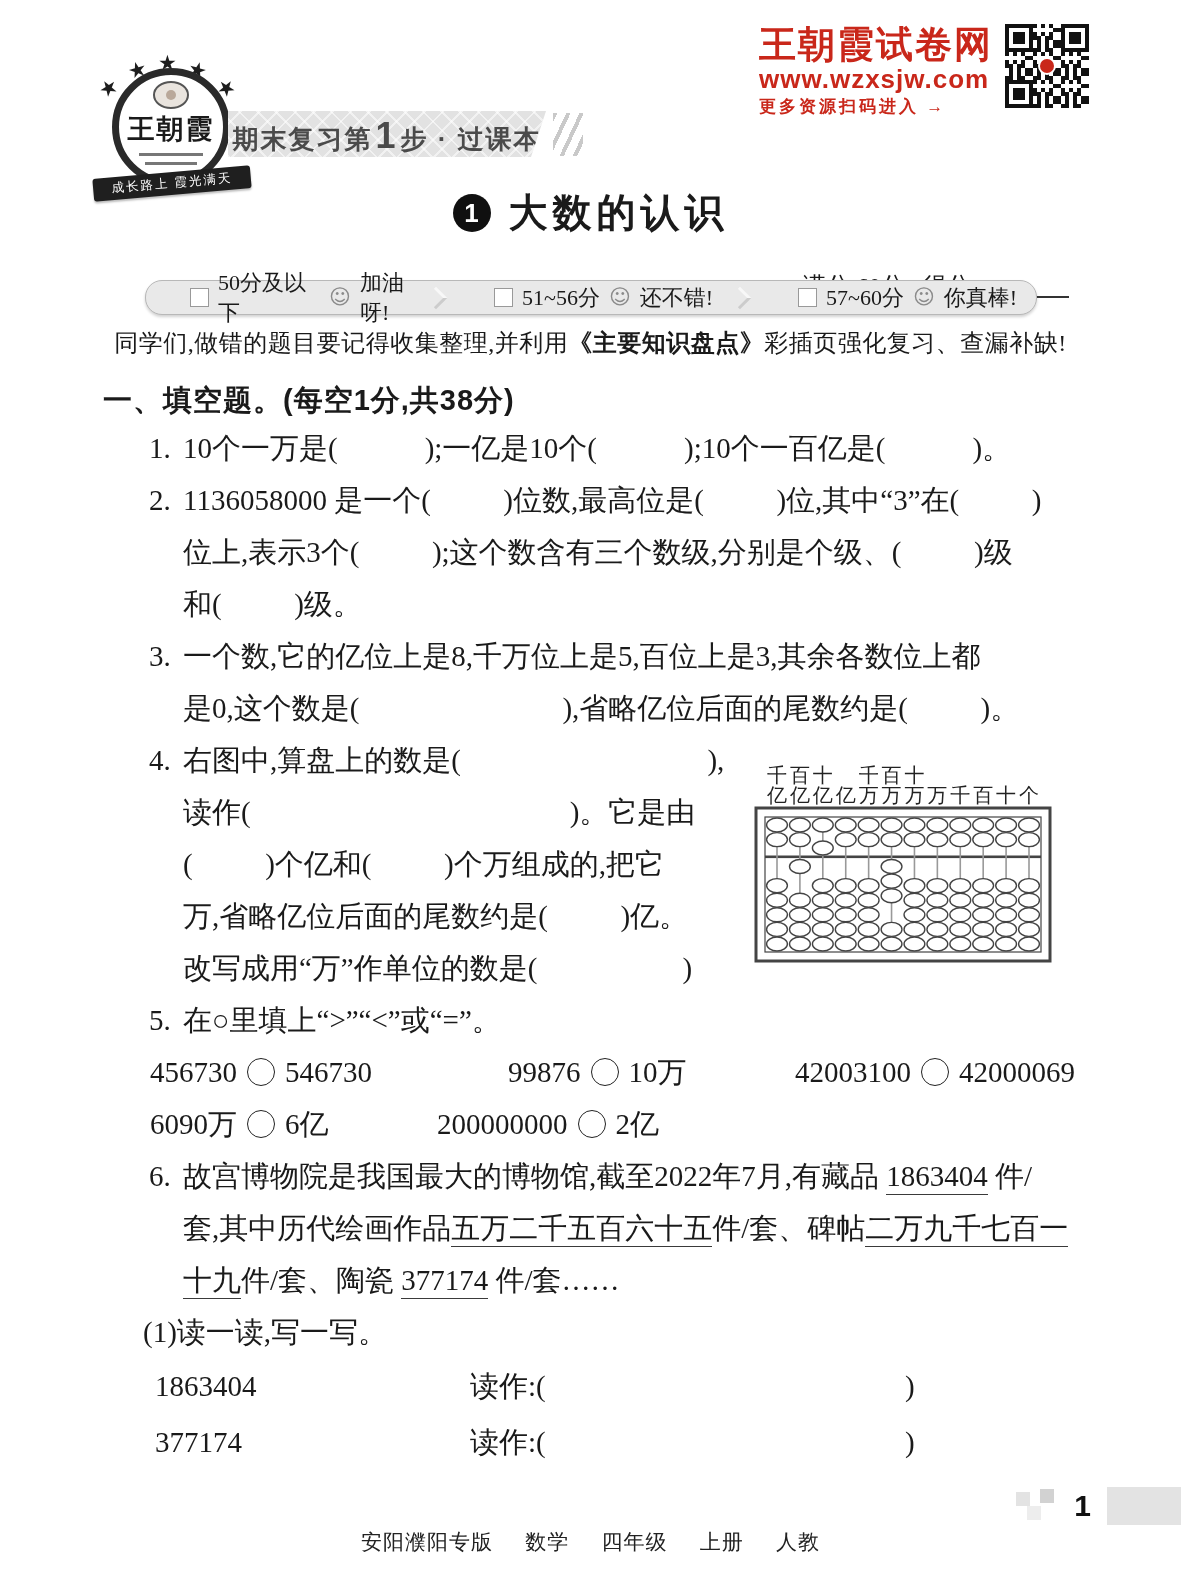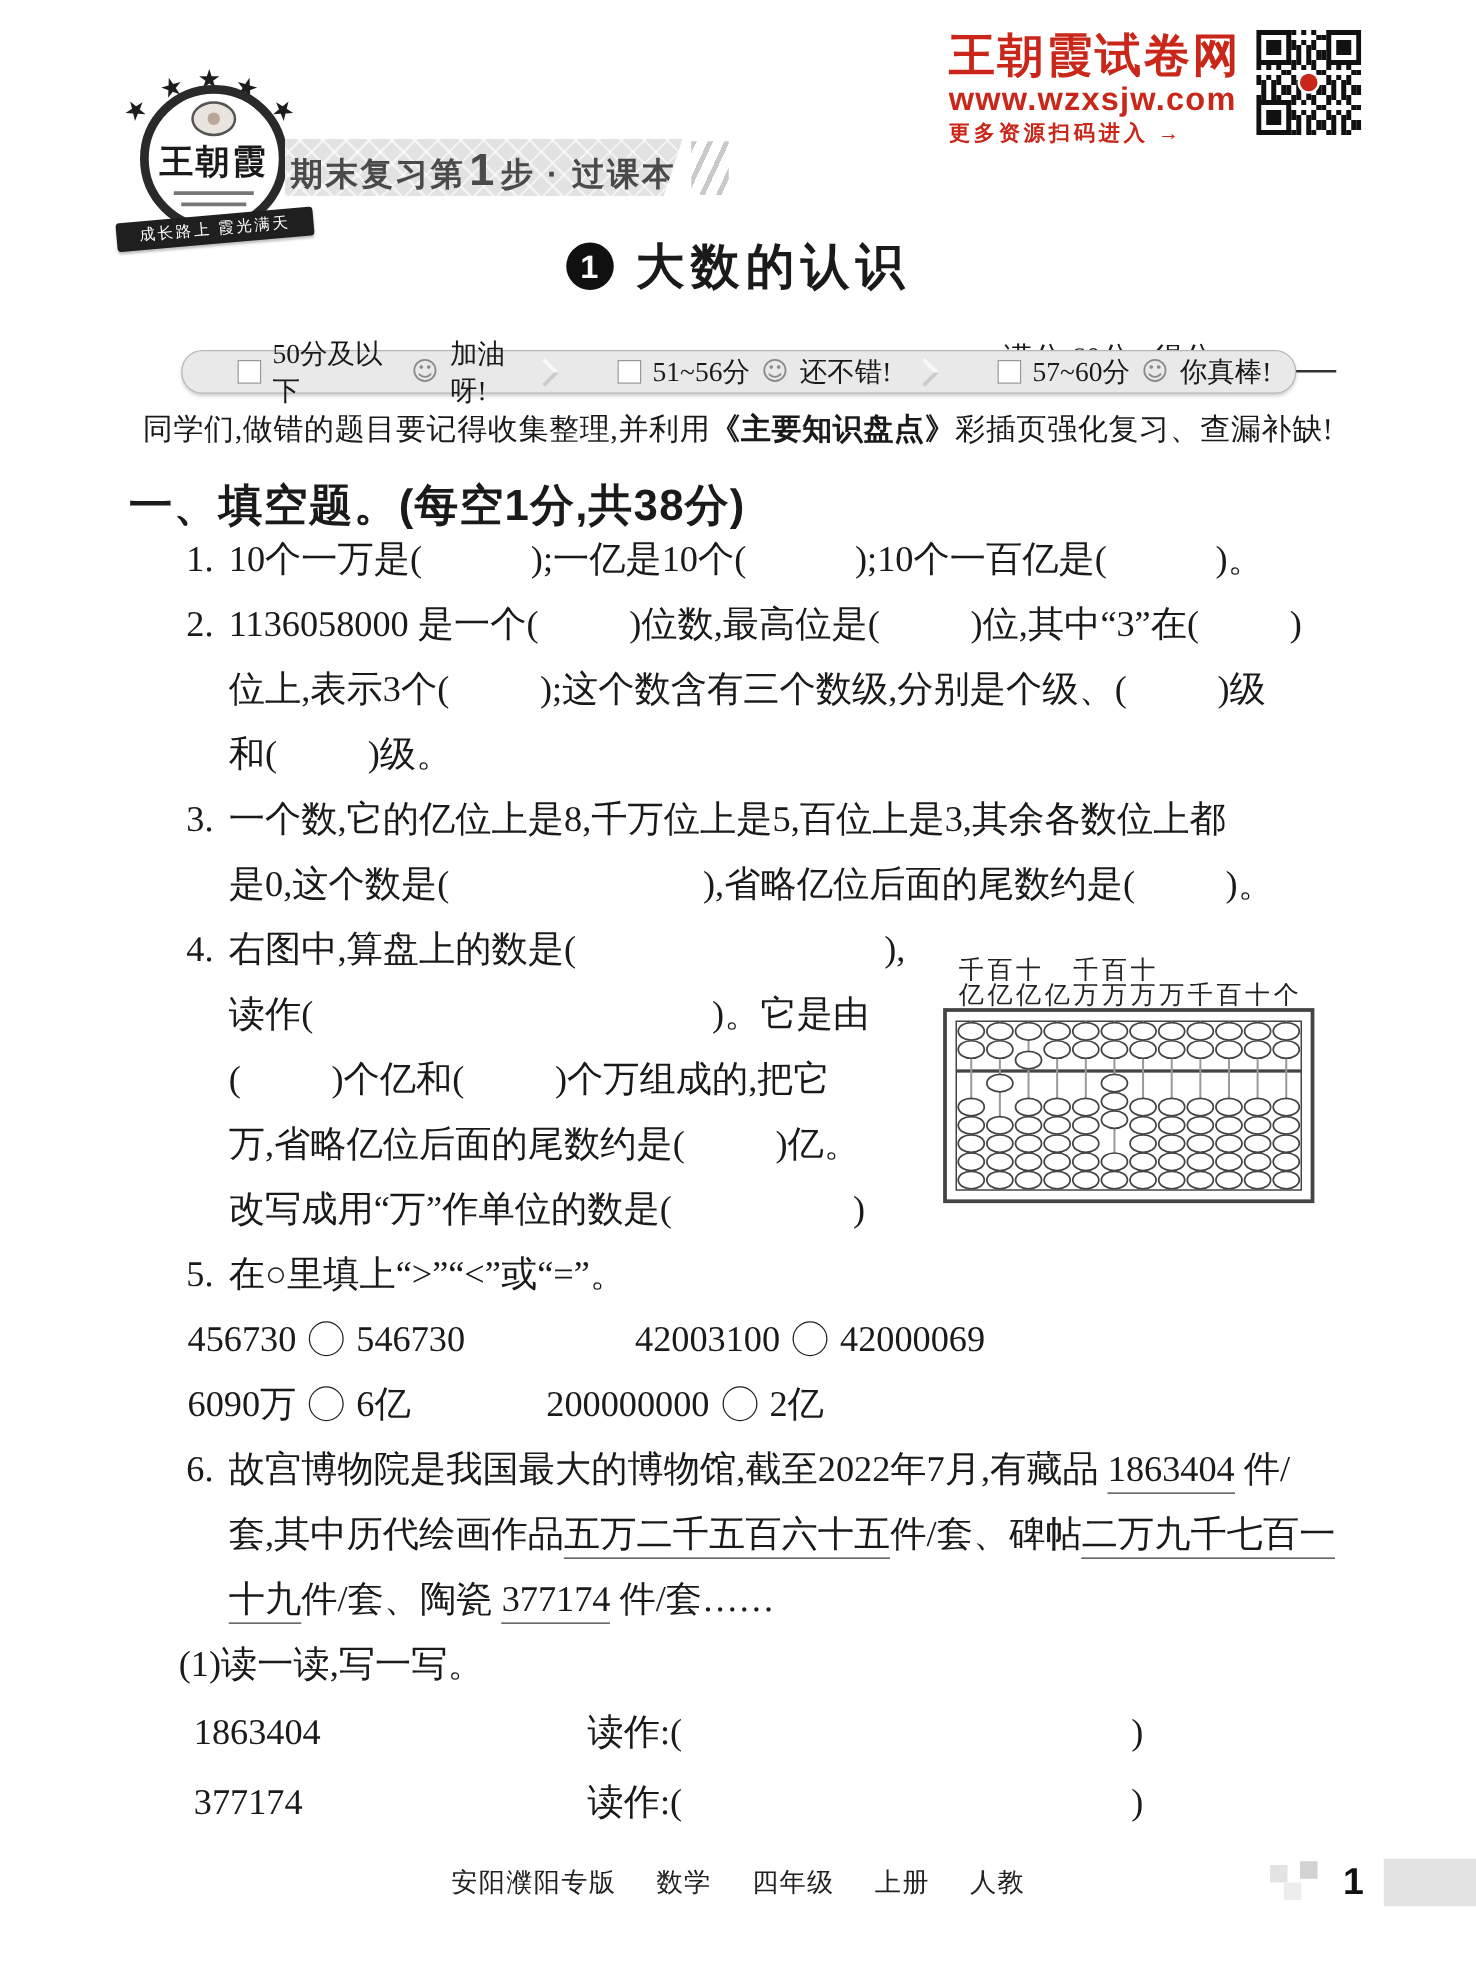--- a/index.html
+++ b/index.html
@@ -56,42 +56,42 @@
   .band-seg{flex:1;display:flex;align-items:center;gap:9px;padding-left:44px;font-size:22px;}
   .cb{width:17px;height:17px;background:#fff;border:1px solid #999;flex:0 0 auto;}
   .smiley{font-family:"DejaVu Sans",sans-serif;color:#8a8a8a;font-size:21px;line-height:1;}
   .band-chevron{width:13px;height:13px;border-top:3px solid #f8f8f8;border-right:3px solid #cccccc;transform:rotate(45deg);flex:0 0 auto;margin-right:6px;}
 
   
   .notice{position:absolute;left:0;top:327px;width:100%;text-align:center;font-size:24px;letter-spacing:0.5px;}
 
   
   .sec-heading{position:absolute;left:103px;top:381px;font-family:"Liberation Sans","DejaVu Sans",sans-serif;
-    font-weight:bold;font-size:35px;letter-spacing:1px;}
+    font-weight:bold;font-size:29px;letter-spacing:1px;}
 
   
   .qs{position:absolute;left:105px;top:422px;width:980px;font-size:29px;}
   .q{position:relative;padding-left:78px;}
   .q-num{position:absolute;left:44px;top:0;line-height:52px;}
   .q-line{height:52px;line-height:52px;white-space:pre;}
   .q4-lines{width:590px;}
   .abacus-wrap{position:absolute;left:648px;top:342px;width:300px;}
   .q5-row{display:flex;height:52px;line-height:52px;padding-left:45px;}
   .q5-cell{white-space:pre;}
   .q5-c1{width:358px;}
   .q5-c2{width:287px;}
   .cmp-circle{display:inline-block;width:26px;height:26px;border:1.5px solid #222;border-radius:50%;vertical-align:-4px;margin:0 10px;}
   .u{border-bottom:1.6px solid #3a3a3a;padding-bottom:2px;}
   .sub-label{height:52px;line-height:52px;padding-left:38px;white-space:pre;}
   .read-row{position:relative;height:56px;line-height:56px;padding-left:50px;}
   .read-num{display:inline-block;width:315px;}
   .read-close{position:absolute;left:800px;top:0;}
 
   
-  .footer{position:absolute;left:0;top:1492px;width:100%;text-align:center;font-size:21px;letter-spacing:1px;color:#222;}
+  .footer{position:absolute;left:0;top:1528px;width:100%;text-align:center;font-size:21px;letter-spacing:1px;color:#222;}
   .footer span{margin:0 13px;}
   .pageno{position:absolute;right:0;top:1487px;display:flex;align-items:center;height:38px;}
   .pg-squares{position:relative;width:48px;height:34px;margin-right:10px;}
   .pg-squares i{position:absolute;display:block;width:14px;height:14px;}
   .pg-sq1{left:0;top:3px;background:#e3e3e3;}
   .pg-sq2{left:24px;top:0;background:#d2d2d2;}
   .pg-sq3{left:11px;top:17px;background:#ededed;}
   .pg-num{font-family:"Liberation Sans","DejaVu Sans",sans-serif;font-weight:bold;font-size:30px;color:#111;}
   .pg-bar{width:74px;height:38px;background:#e3e3e3;margin-left:16px;}
 </style>
@@ -473,20 +473,21 @@
         <ellipse cx="276" cy="121.6" rx="10.4" ry="7" fill="#fff" stroke="#444" stroke-width="1.4"></ellipse>
       </svg>
   </div>
 
   <div class="q">
     <span class="q-num">5.</span>
     <div class="q-line">在○里填上“&gt;”“&lt;”或“=”。</div>
   </div>
   <div class="q5-row">
     <div class="q5-cell q5-c1"><span>456730</span><span class="cmp-circle"></span><span>546730</span></div>
+    <div class="q5-cell q5-c2"><span>99876</span><span class="cmp-circle"></span><span>10万</span></div>
     <div class="q5-cell"><span>42003100</span><span class="cmp-circle"></span><span>42000069</span></div>
   </div>
   <div class="q5-row">
     <div class="q5-cell q5-c2"><span>6090万</span><span class="cmp-circle"></span><span>6亿</span></div>
     <div class="q5-cell"><span>200000000</span><span class="cmp-circle"></span><span>2亿</span></div>
   </div>
 
   <div class="q">
     <span class="q-num">6.</span>
     <div class="q-line"><span>故宫博物院是我国最大的博物馆,截至2022年7月,有藏品 </span><span class="u">1863404</span><span> 件/</span></div>

